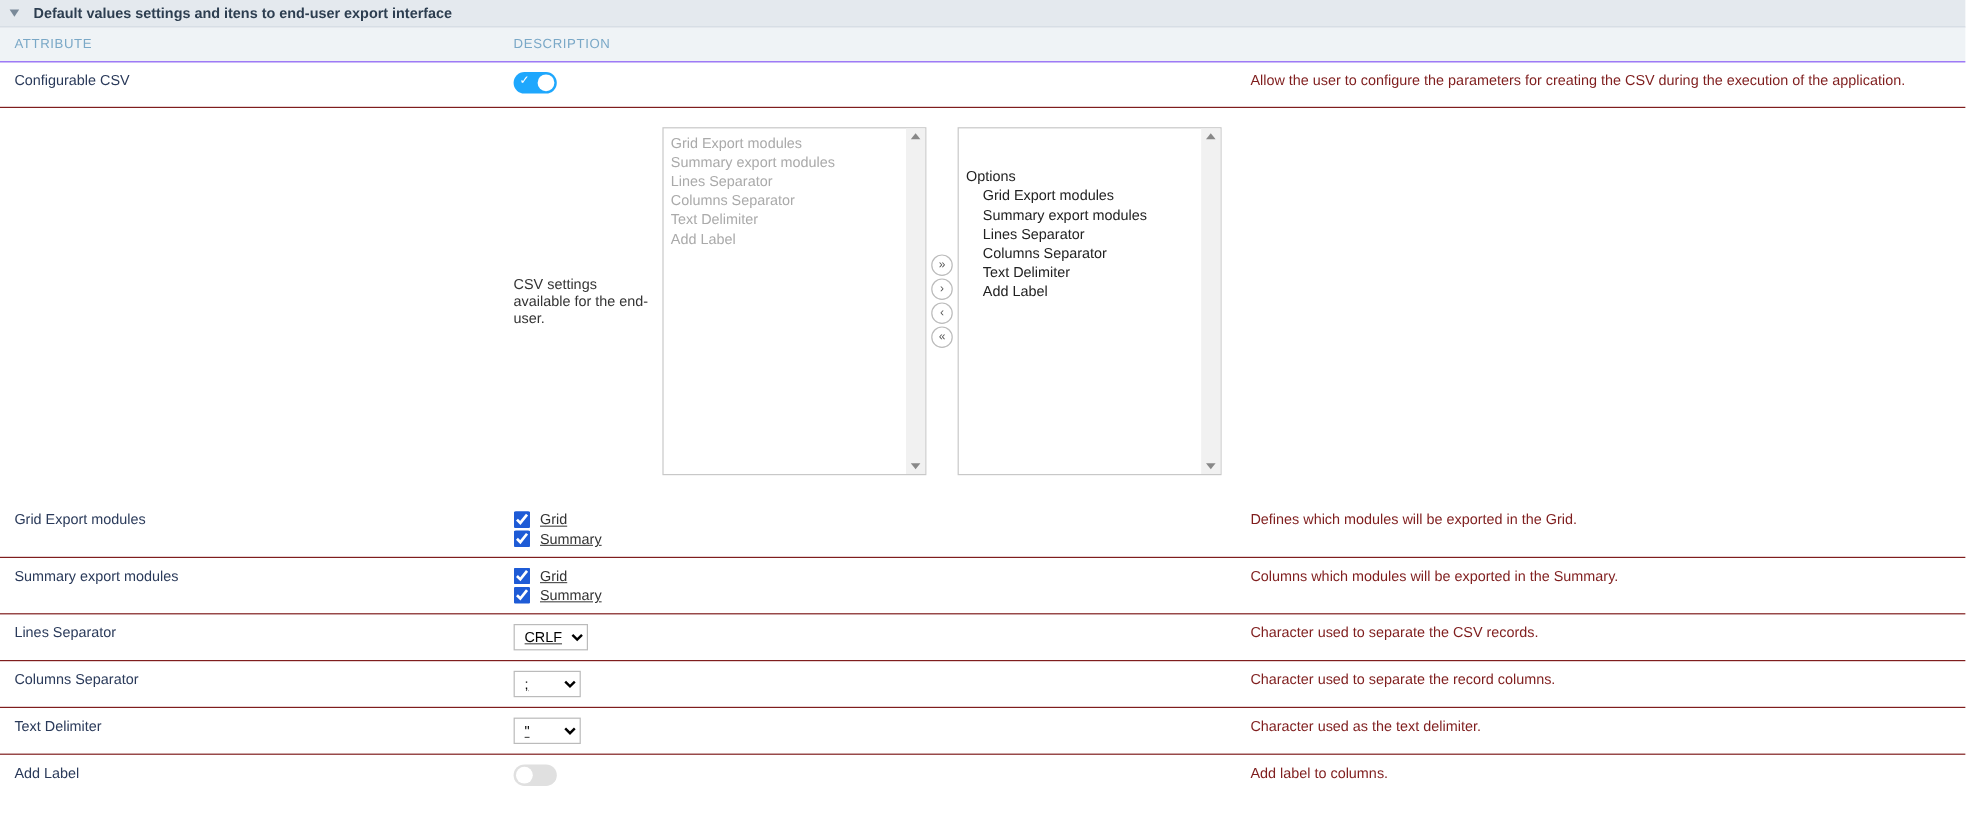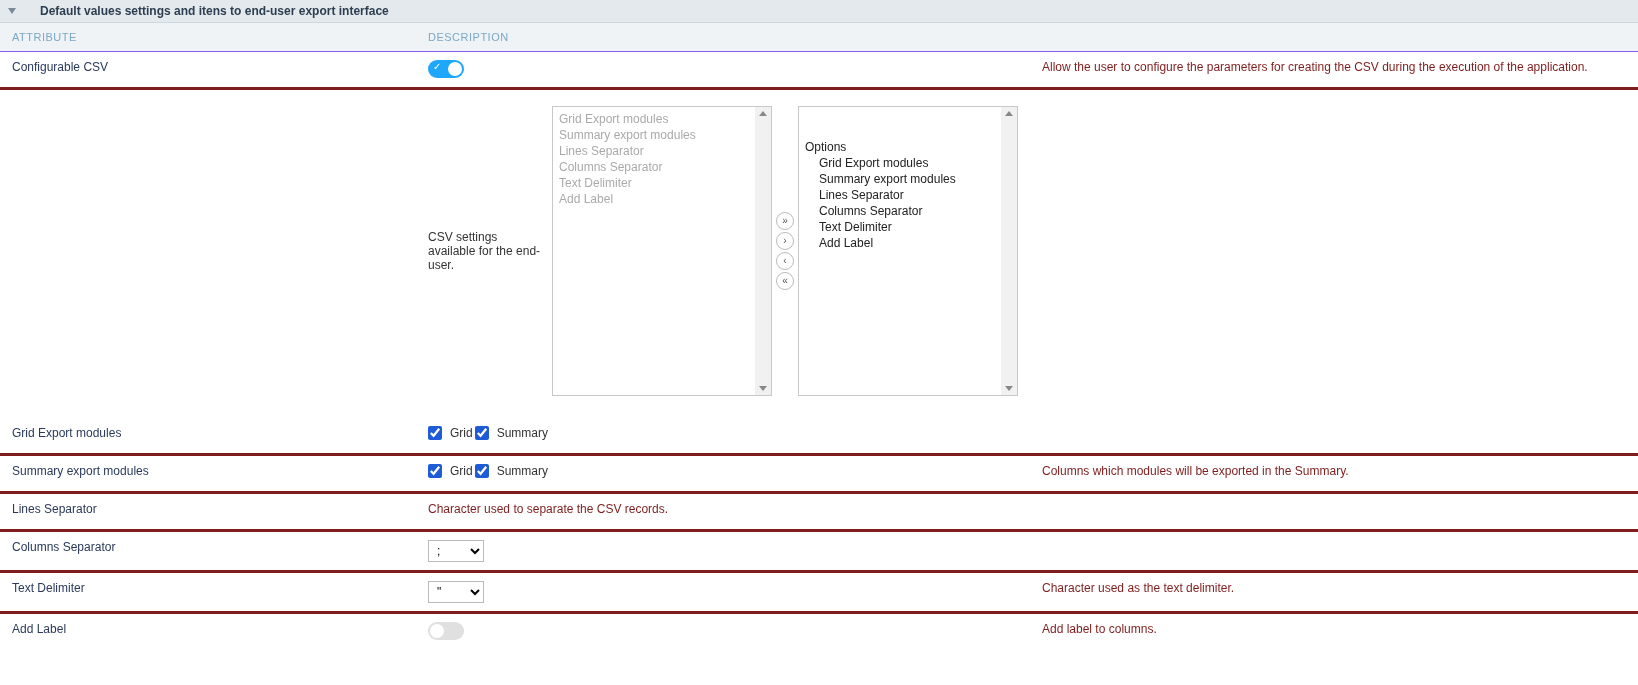--- a/index.html
+++ b/index.html
@@ -8,21 +8,21 @@
   font-size: 12px;
   color: #555;
   background: #fff;
 }
 .panel-header {
   background: #e4e9ee;
   padding: 4px 8px;
   border-bottom: 1px solid #d0d8df;
   display: flex;
   align-items: center;
-  gap: 24px;
+  gap: 12px;
 }
 .panel-header .collapse-icon {
   width: 0; height: 0;
   border-left: 4px solid transparent;
   border-right: 4px solid transparent;
   border-top: 6px solid #7a8a99;
   transform: rotate(0deg);
   display: inline-block;
 }
 .panel-header .title {
@@ -39,27 +39,27 @@
   font-size: 11px;
   letter-spacing: 0.5px;
   color: #7aa8c7;
   text-transform: uppercase;
 }
 .col-attr { width: 416px; flex: 0 0 416px; }
 .col-value { width: 614px; flex: 0 0 614px; }
 .col-desc { flex: 1; }
 .row {
   display: flex;
-  border-bottom: 3px solid #7f1d1d;
+  border-bottom: 1px solid #7f1d1d;
   min-height: 38px;
 }
 .row > div { padding: 8px 12px; }
 .row .attr-cell { color: #2a3a5a; }
 .row .desc-cell { color: #7f1d1d; }
-.row .value-cell { display: flex; align-items: flex-start; flex-direction: row; gap: 2px; }
+.row .value-cell { display: flex; align-items: flex-start; flex-direction: column; gap: 2px; text-decoration: underline; }
 
 
 .switch {
   position: relative;
   display: inline-block;
   width: 36px;
   height: 18px;
   background: #ccc;
   border-radius: 18px;
   cursor: pointer;
@@ -237,49 +237,56 @@
   <div class="col-value value-cell" id="grid-export-opts">
       <div class="check-line">
         <input type="checkbox" checked="" style="">
         <span>Grid</span>
       </div>
       <div class="check-line">
         <input type="checkbox" checked="" style="">
         <span>Summary</span>
       </div>
     </div>
+  <div class="col-desc desc-cell">Defines which modules will be exported in the Grid.</div>
 </div>
 
 <div class="row">
   <div class="col-attr attr-cell">Summary export modules</div>
   <div class="col-value value-cell" id="summary-export-opts">
       <div class="check-line">
         <input type="checkbox" checked="" style="">
         <span>Grid</span>
       </div>
       <div class="check-line">
         <input type="checkbox" checked="" style="">
         <span>Summary</span>
       </div>
     </div>
   <div class="col-desc desc-cell">Columns which modules will be exported in the Summary.</div>
 </div>
 
 <div class="row">
   <div class="col-attr attr-cell">Lines Separator</div>
+  <div class="col-value value-cell">
+    <select class="small">
+      <option>CRLF</option>
+    </select>
+  </div>
   <div class="col-desc desc-cell">Character used to separate the CSV records.</div>
 </div>
 
 <div class="row">
   <div class="col-attr attr-cell">Columns Separator</div>
   <div class="col-value value-cell">
     <select class="small">
       <option>;</option>
     </select>
   </div>
+  <div class="col-desc desc-cell">Character used to separate the record columns.</div>
 </div>
 
 <div class="row">
   <div class="col-attr attr-cell">Text Delimiter</div>
   <div class="col-value value-cell">
     <select class="small">
       <option>"</option>
     </select>
   </div>
   <div class="col-desc desc-cell">Character used as the text delimiter.</div>

